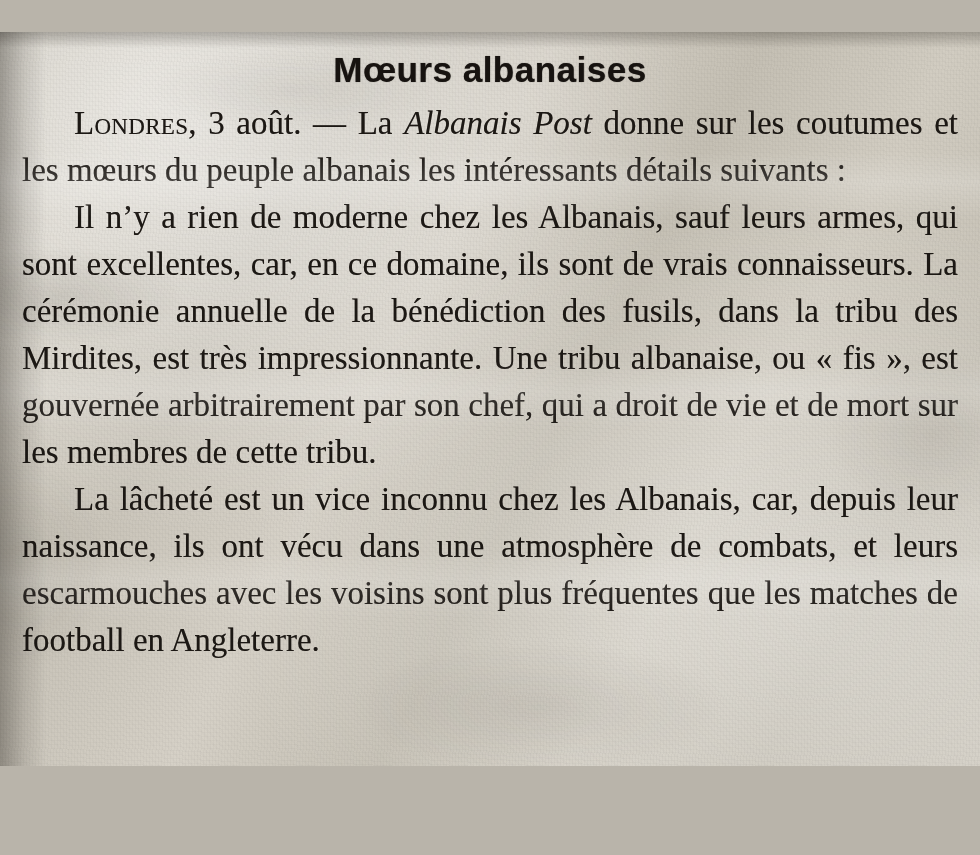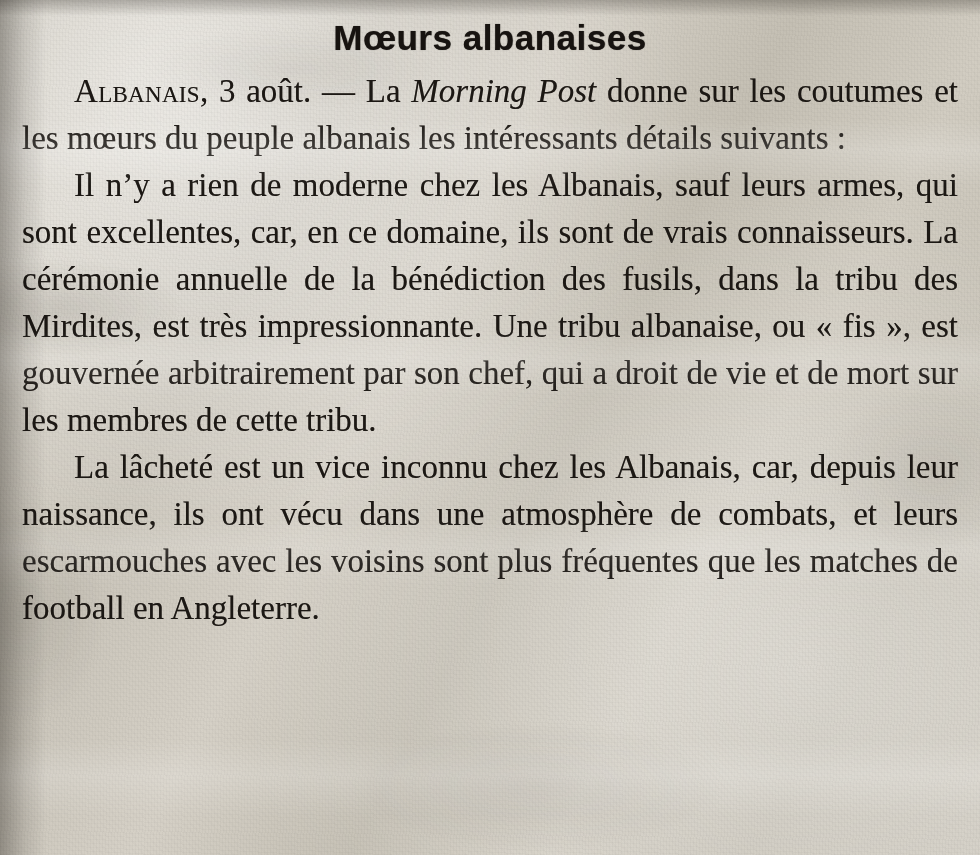--- a/index.html
+++ b/index.html
@@ -11,26 +11,27 @@
     width: 980px;
     height: 855px;
     overflow: hidden;
     font-family: "Liberation Serif", serif;
   }
 
   
   #page {
     position: relative;
     width: 980px;
-    height: 855px;
+    height: 734px;
     background:
       radial-gradient(ellipse at 18% 12%, rgba(255,255,255,0.55) 0%, rgba(255,255,255,0) 45%),
       radial-gradient(ellipse at 82% 78%, rgba(255,255,255,0.35) 0%, rgba(255,255,255,0) 50%),
       linear-gradient(118deg, #c9c4b8 0%, #d4cfc4 12%, #cac5ba 27%, #d6d1c7 41%, #c5c0b4 56%, #d2cdc2 70%, #c6c1b5 84%, #cdc8bd 100%);
     overflow: hidden;
+    margin-top: 32px;
   }
 
   
   #grain {
     position: absolute;
     inset: 0;
     pointer-events: none;
     opacity: .55;
     background-image:
       repeating-linear-gradient(91deg, rgba(0,0,0,0.045) 0px, rgba(0,0,0,0.045) 1px, rgba(255,255,255,0.03) 1px, rgba(255,255,255,0.03) 3px),
@@ -126,21 +127,21 @@
 <body>
 
 <div id="page">
 
   <div id="article">
 
     <h1 class="headline">Mœurs albanaises</h1>
 
     <div class="body-text">
 
-      <p class="para"><span class="dateline">Albanais</span><span>, 3 août. — La </span><span class="pubname">Morning Post</span><span> donne sur les coutumes et les mœurs du peuple albanais les intéressants détails suivants :</span></p>
+      <p class="para"><span class="dateline">Londres</span><span>, 3 août. — La </span><span class="pubname">Albanais Post</span><span> donne sur les coutumes et les mœurs du peuple albanais les intéressants détails suivants :</span></p>
 
       <p class="para">Il n’y a rien de moderne chez les Albanais, sauf leurs armes, qui sont excellentes, car, en ce domaine, ils sont de vrais connaisseurs. La cérémonie annuelle de la bénédiction des fusils, dans la tribu des Mirdites, est très impressionnante. Une tribu albanaise, ou « fis », est gouvernée arbitrairement par son chef, qui a droit de vie et de mort sur les membres de cette tribu.</p>
 
       <p class="para">La lâcheté est un vice inconnu chez les Albanais, car, depuis leur naissance, ils ont vécu dans une atmosphère de combats, et leurs escarmouches avec les voisins sont plus fréquentes que les matches de football en Angleterre.</p>
 
     </div>
   </div>
 
   <div id="blotches"></div>
   <div id="grain"></div>

